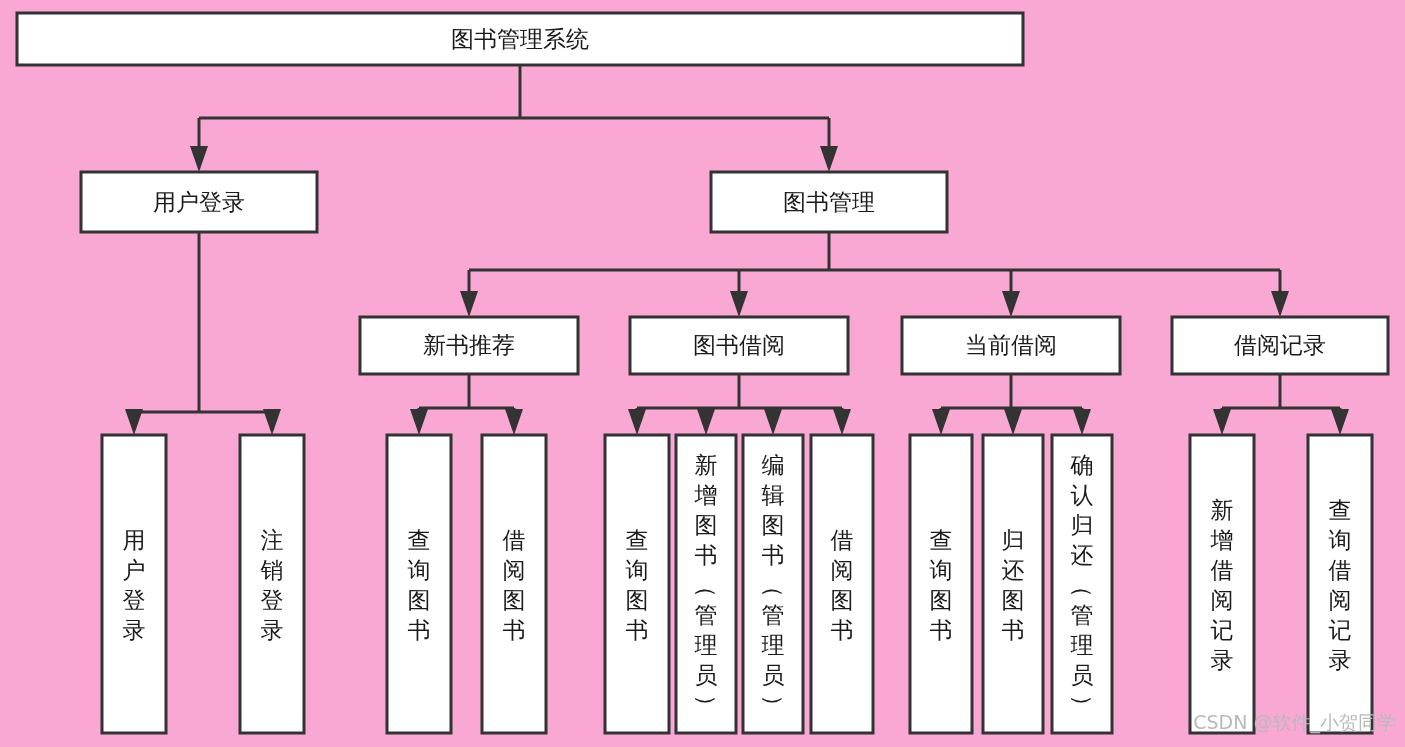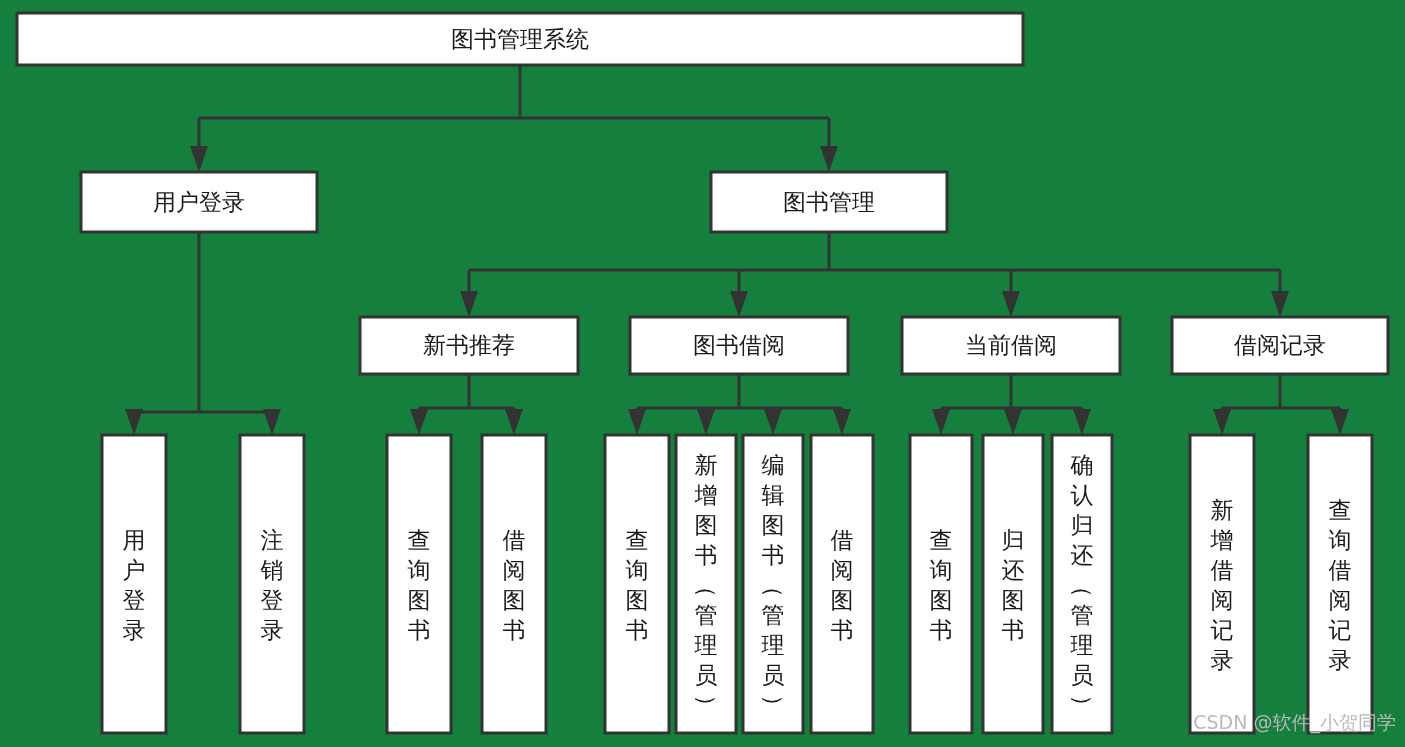--- a/index.html
+++ b/index.html
@@ -11,21 +11,21 @@
   body {
     width: 1405px;
     height: 747px;
     overflow: hidden;
     font-family: "DejaVu Sans", "Liberation Sans", sans-serif;
   }
   #diagram-root {
     position: relative;
     width: 1405px;
     height: 747px;
-    background: #15803d;
+    background: #f9a8d4;
   }
   svg.diagram-canvas {
     position: absolute;
     top: 0;
     left: 0;
     width: 1405px;
     height: 747px;
     display: block;
   }
   .node-box {

